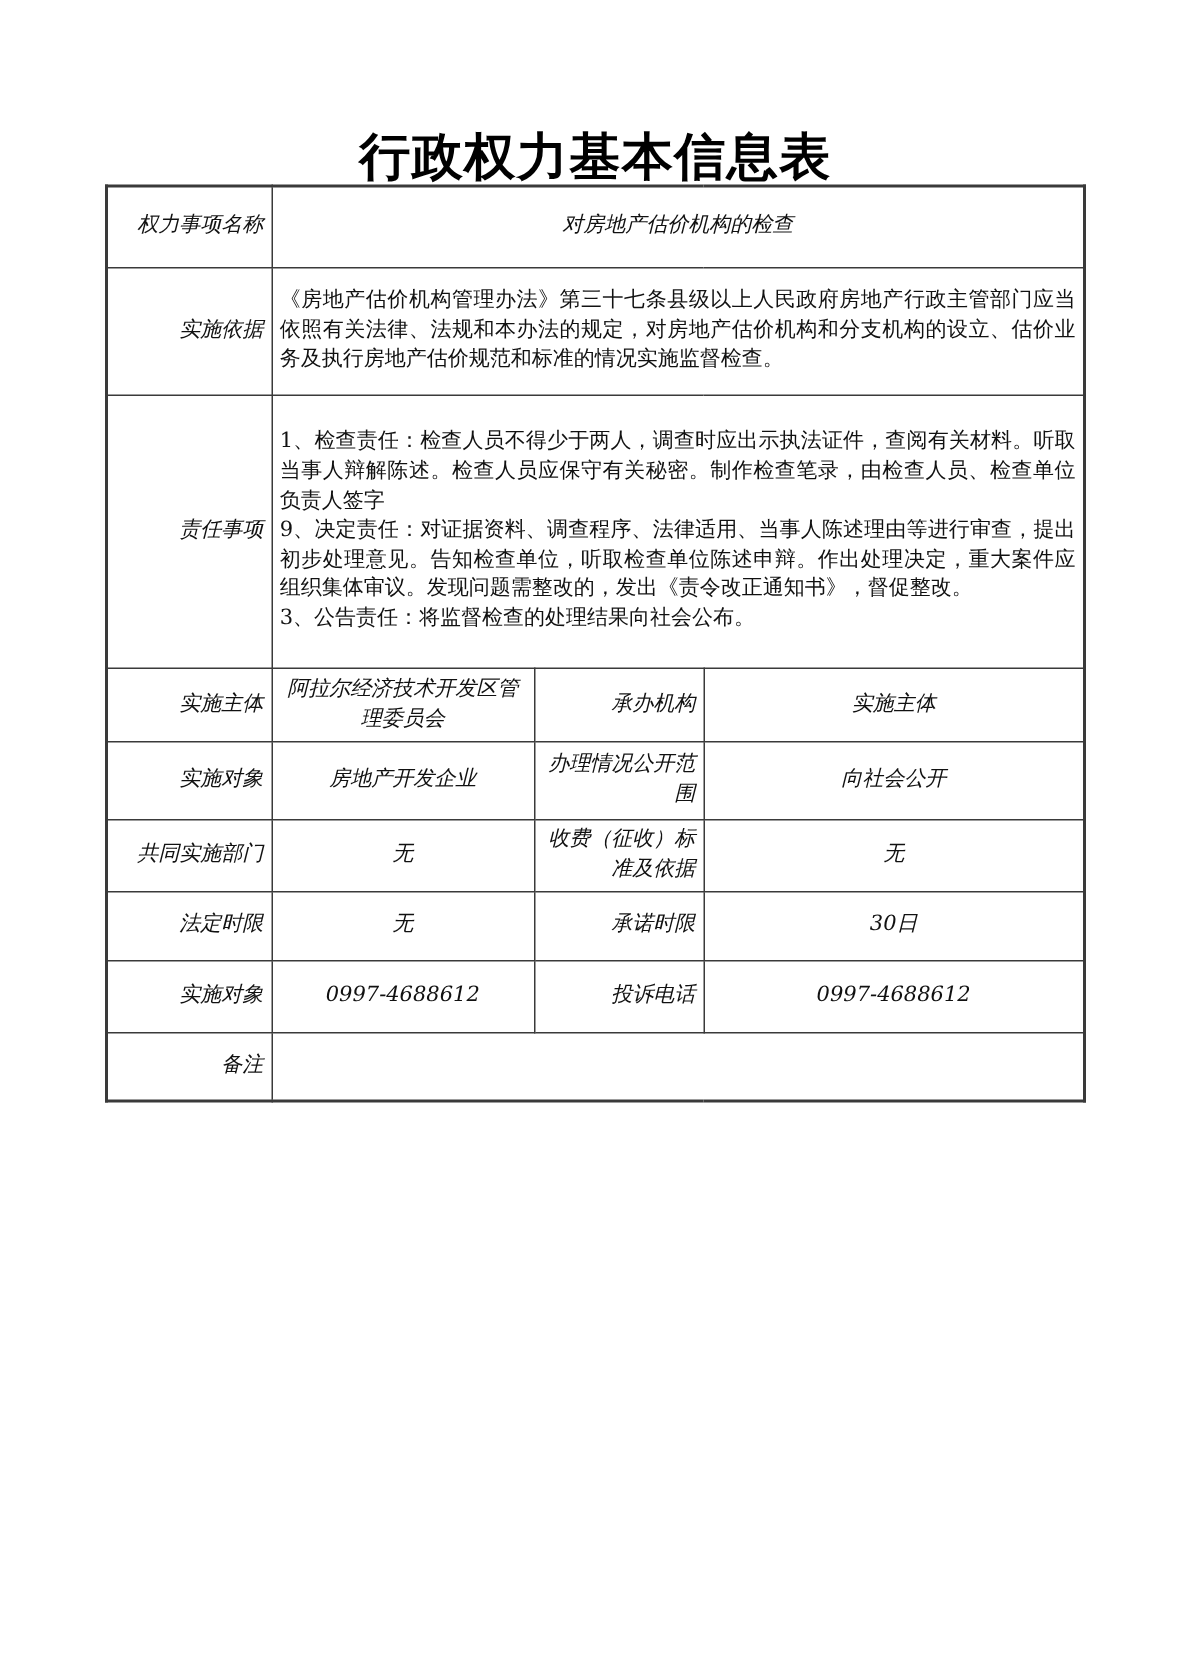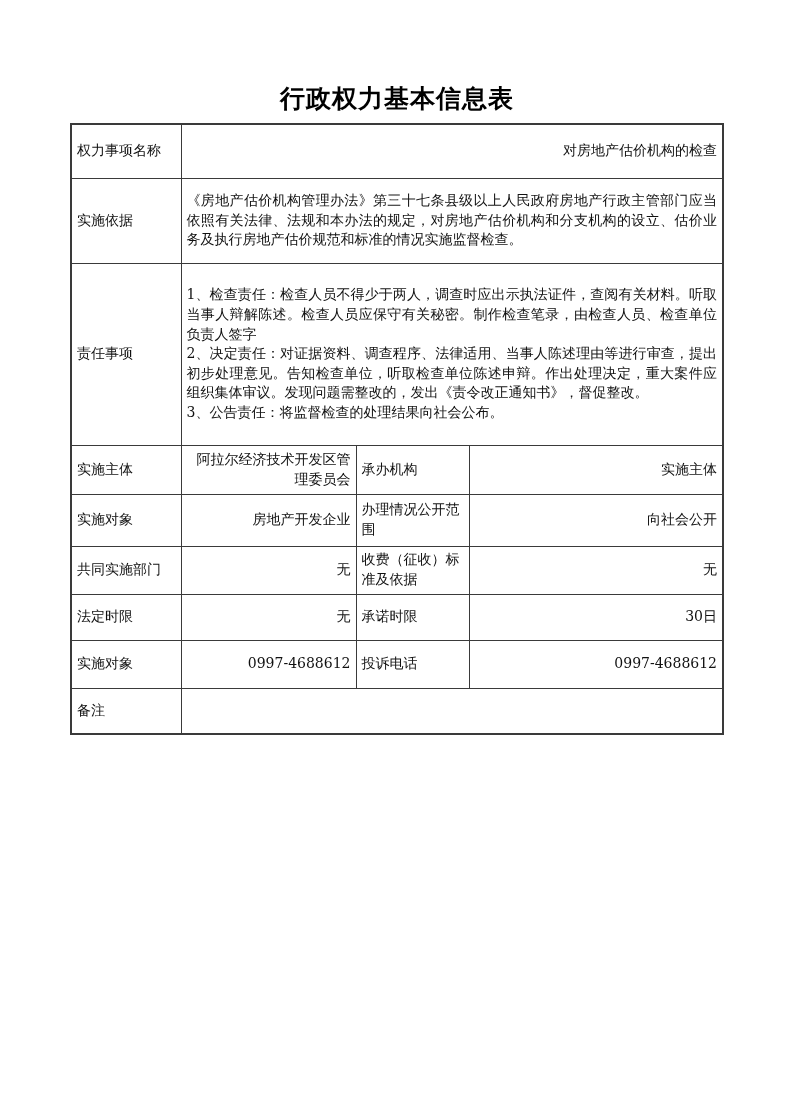--- a/index.html
+++ b/index.html
@@ -15,21 +15,21 @@
     height: 1108px;
     background: #ffffff;
     overflow: hidden;
   }
   .doc-title {
     position: absolute;
     top: 82px;
     left: 0;
     width: 100%;
     text-align: center;
-    font-size: 25px;
+    font-size: 34px;
     font-weight: bold;
     letter-spacing: 1px;
     color: #000000;
   }
   table.info-table {
     position: absolute;
     left: 70px;
     top: 123px;
     width: 652px;
     border-collapse: collapse;
@@ -39,24 +39,26 @@
     color: #111111;
   }
   table.info-table td {
     border: 1px solid #3a3a3a;
     vertical-align: middle;
     padding: 2px 5px;
     line-height: 1.4;
     word-break: break-all;
   }
   td.lbl {
-    text-align: left;
+    text-align: right;
+    font-style: italic;
   }
   td.val-center {
-    text-align: right;
+    text-align: center;
+    font-style: italic;
   }
   td.val-para {
     text-align: justify;
     white-space: pre-wrap;
     padding: 4px 8px;
     margin-left: 28px;
   }
   
   tr.r1  { height: 54px; }
   tr.r2  { height: 56px; }
@@ -92,21 +94,21 @@
 
 
     <tr class="r3">
       <td class="lbl">实施依据</td>
       <td class="val-para" colspan="3">《房地产估价机构管理办法》第三十七条县级以上人民政府房地产行政主管部门应当依照有关法律、法规和本办法的规定，对房地产估价机构和分支机构的设立、估价业务及执行房地产估价规范和标准的情况实施监督检查。</td>
     </tr>
 
     <tr class="r4">
       <td class="lbl">责任事项</td>
       <td class="val-para" colspan="3">1、检查责任：检查人员不得少于两人，调查时应出示执法证件，查阅有关材料。听取当事人辩解陈述。检查人员应保守有关秘密。制作检查笔录，由检查人员、检查单位负责人签字
-2、决定责任：对证据资料、调查程序、法律适用、当事人陈述理由等进行审查，提出初步处理意见。告知检查单位，听取检查单位陈述申辩。作出处理决定，重大案件应组织集体审议。发现问题需整改的，发出《责令改正通知书》，督促整改。
+9、决定责任：对证据资料、调查程序、法律适用、当事人陈述理由等进行审查，提出初步处理意见。告知检查单位，听取检查单位陈述申辩。作出处理决定，重大案件应组织集体审议。发现问题需整改的，发出《责令改正通知书》，督促整改。
 3、公告责任：将监督检查的处理结果向社会公布。</td>
     </tr>
 
     <tr class="r5">
       <td class="lbl">实施主体</td>
       <td class="val-center">阿拉尔经济技术开发区管理委员会</td>
       <td class="lbl">承办机构</td>
       <td class="val-center">实施主体</td>
     </tr>
 

